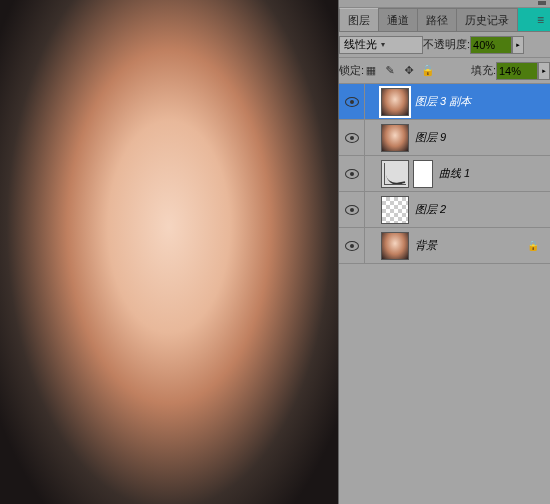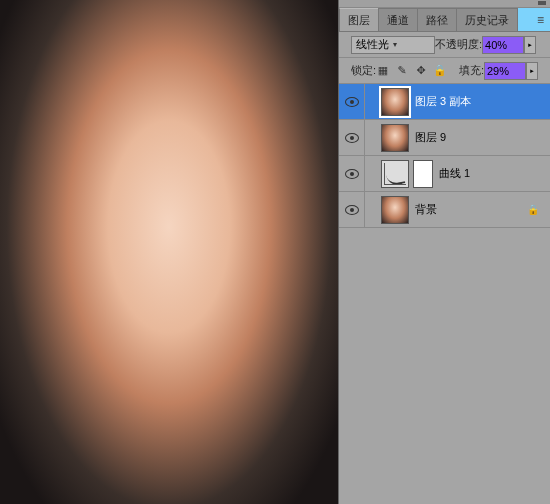--- a/index.html
+++ b/index.html
@@ -2,46 +2,46 @@
 <html><head>
 <meta charset="utf-8">
 <style>
 * { box-sizing: border-box; margin: 0; padding: 0; }
 body { font-family: "Microsoft YaHei", sans-serif; font-size: 11px; background: #fff; width: 550px; height: 504px; overflow: hidden; display: flex; }
 .canvas-area { width: 338px; height: 504px; background: #333; position: relative; }
 .portrait { width: 100%; height: 100%; background: radial-gradient(ellipse 60% 70% at 50% 45%, #f5d5c0 0%, #e8b89a 30%, #c08060 50%, #3a2f2a 80%, #1a1515 100%); }
 .panel-wrap { width: 212px; height: 504px; background: #a5a5a5; border-left: 1px solid #666; display: flex; flex-direction: column; }
 .panel-top { height: 8px; background: #a0a0a0; border-bottom: 1px solid #888; position: relative; }
 .panel-top::after { content: ""; position: absolute; right: 4px; top: 1px; width: 8px; height: 4px; border-top: 4px solid #555; }
-.tabs { display: flex; height: 24px; background: #7dd3fc; border-bottom: 1px solid #777; align-items: flex-end; }
+.tabs { display: flex; height: 24px; background: #14b8a6; border-bottom: 1px solid #777; align-items: flex-end; }
 .tab { padding: 4px 8px 3px; font-size: 11px; color: #222; background: #8e8e8e; border: 1px solid #777; border-bottom: none; margin-right: -1px; cursor: pointer; }
 .tab.active { background: #a5a5a5; border-top: 1px solid #bbb; }
 .tabs-close { margin-left: auto; padding: 0 6px; color: #444; font-size: 12px; cursor: pointer; align-self: center; }
-.row { display: flex; align-items: center; height: 26px; padding: 0 12px; background: #a5a5a5; border-bottom: 1px solid #8a8a8a; gap: 0; }
+.row { display: flex; align-items: center; height: 26px; padding: 0 0; background: #a5a5a5; border-bottom: 1px solid #8a8a8a; gap: 0; }
 .select { display: flex; align-items: center; background: #b5b5b5; border: 1px solid #777; height: 18px; padding: 0 4px; font-size: 11px; cursor: pointer; }
 .select .arrow { margin-left: 4px; font-size: 8px; color: #333; }
 .label { font-size: 11px; color: #222; }
-.num-input { width: 42px; height: 18px; background: #8b5cf6; border: 1px solid #777; font-size: 11px; padding: 0 2px; display: inline-flex; align-items: center; }
+.num-input { width: 42px; height: 18px; background: #4d7c0f; border: 1px solid #777; font-size: 11px; padding: 0 2px; display: inline-flex; align-items: center; }
 .num-arrow { width: 12px; height: 18px; border: 1px solid #777; background: #b5b5b5; display: flex; align-items: center; justify-content: center; font-size: 7px; cursor: pointer; }
 .lock-icons { display: flex; gap: 5px; align-items: center; }
 .lock-icon { width: 14px; height: 14px; display: flex; align-items: center; justify-content: center; font-size: 11px; color: #333; cursor: pointer; }
 .layers-list { flex: 1; background: #a5a5a5; overflow-y: auto; }
 .layer { display: flex; align-items: center; height: 36px; border-bottom: 1px solid #8a8a8a; background: #a5a5a5; }
 .layer.selected { background: #3a7fd9; color: #fff; }
 .vis-col { width: 26px; height: 100%; display: flex; align-items: center; justify-content: center; border-right: 1px solid #8a8a8a; cursor: pointer; }
 .eye { width: 14px; height: 10px; border: 1px solid #333; border-radius: 50%; position: relative; }
 .eye::after { content: ""; position: absolute; top: 2px; left: 4px; width: 4px; height: 4px; background: #333; border-radius: 50%; }
 .thumb { width: 28px; height: 28px; margin: 0 4px; border: 1px solid #555; background: radial-gradient(ellipse at 50% 40%, #f5d5c0 0%, #c08060 50%, #2a2020 100%); }
 .thumb.curves { background: #ddd; position: relative; }
 .thumb.curves::after { content: ""; position: absolute; inset: 2px; border-left: 1px solid #555; border-bottom: 1px solid #555; }
 .thumb.curves::before { content: ""; position: absolute; top: 4px; left: 4px; width: 18px; height: 18px; border-bottom: 2px solid #333; border-radius: 0 0 0 60%; transform: rotate(-10deg); }
 .thumb.checker { background: repeating-conic-gradient(#ccc 0% 25%, #fff 0% 50%) 0 0/8px 8px; }
 .thumb.selected-outline { outline: 2px solid #fff; }
 .mask-thumb { width: 20px; height: 28px; background: #fff; border: 1px solid #555; margin-right: 4px; }
-.layer-name { font-size: 11px; padding-left: 2px; }
+.layer-name { font-size: 11px; padding-left: 2px; font-style: italic; }
 .layer.selected .layer-name { color: #fff; }
 .link-gap { width: 12px; }
 .bg-lock { margin-left: auto; margin-right: 10px; font-size: 10px; color: #444; }
 .panel-bottom { flex: 1; background: #a5a5a5; }
 </style>
 </head>
 <body>
 
 <div class="canvas-area">
   <div class="portrait"></div>
@@ -70,21 +70,21 @@
 
   <div class="row">
     <span class="label">锁定:</span>
     <div class="lock-icons">
       <span class="lock-icon">▦</span>
       <span class="lock-icon">✎</span>
       <span class="lock-icon">✥</span>
       <span class="lock-icon">🔒</span>
     </div>
     <span class="label" style="margin-left:auto">填充:</span>
-    <span class="num-input">29%</span>
+    <span class="num-input">14%</span>
     <span class="num-arrow">▸</span>
   </div>
 
   <div class="layers-list">
 
     <div class="layer selected">
       <div class="vis-col">
           <div class="eye"></div>
         </div>
       <div class="link-gap"></div>
@@ -104,20 +104,28 @@
     <div class="layer">
       <div class="vis-col">
           <div class="eye"></div>
         </div>
       <div class="link-gap"></div>
       <div class="thumb curves"></div>
       <div class="mask-thumb"></div>
       <span class="layer-name">曲线 1</span>
     </div>
 
+    <div class="layer">
+      <div class="vis-col">
+          <div class="eye"></div>
+        </div>
+      <div class="link-gap"></div>
+      <div class="thumb checker"></div>
+      <span class="layer-name">图层 2</span>
+    </div>
 
 
     <div class="layer">
       <div class="vis-col">
           <div class="eye"></div>
         </div>
       <div class="link-gap"></div>
       <div class="thumb"></div>
       <span class="layer-name" style="">背景</span>
       <span class="bg-lock">🔒</span>

